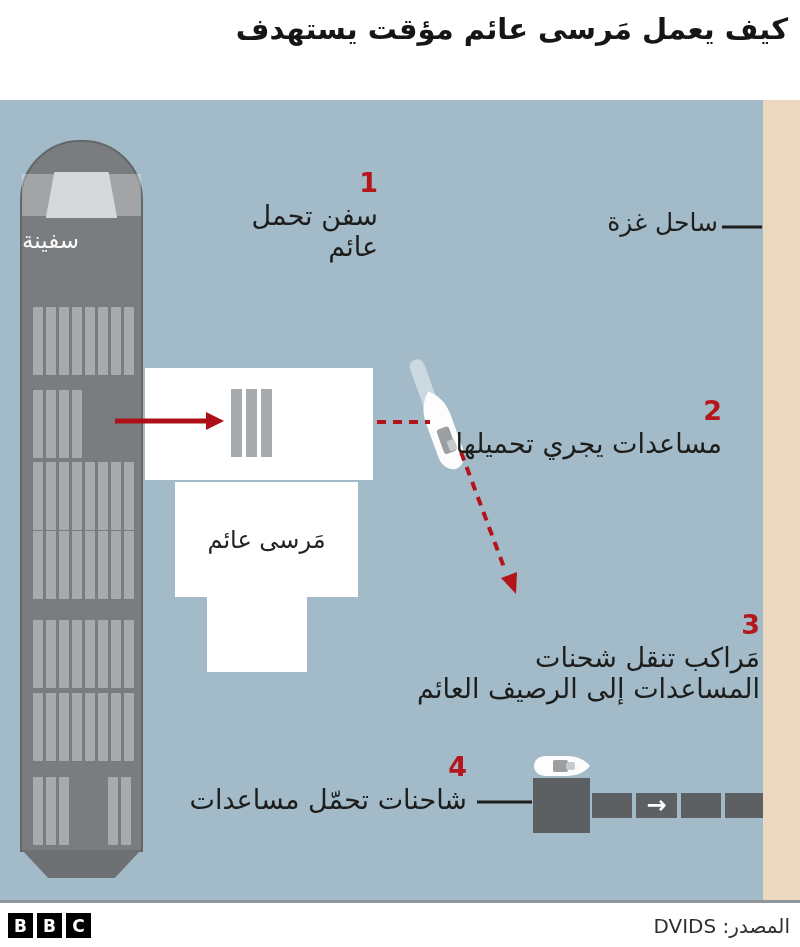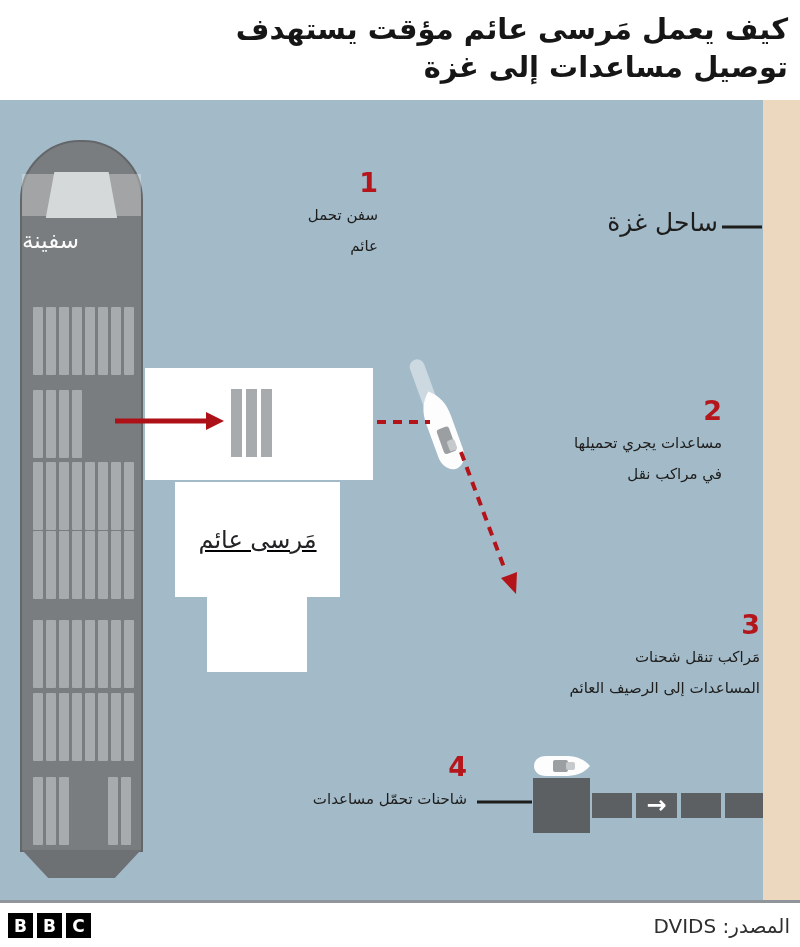--- a/index.html
+++ b/index.html
@@ -23,42 +23,42 @@
   .ship-bridge{position:absolute;left:20%;top:30px;width:60%;height:46px;background:#d6d9da;
                clip-path:polygon(0 100%,12% 0,88% 0,100% 100%);}
   .ship-label{position:absolute;left:0;top:82px;width:100%;text-align:left;color:#fbfbfb;
               font-size:23px;line-height:32px;direction:rtl;}
   .crow{position:absolute;left:11px;width:103px;height:68px;display:flex;gap:3px;}
   .crow .bar{width:10px;height:100%;background:#a8abad;border-radius:1px;}
   .crow .spacer{width:33px;height:100%;}
   
   .pier{position:absolute;background:#ffffff;}
   .pier-a{left:145px;top:268px;width:228px;height:112px;}
-  .pier-b{left:175px;top:382px;width:165px;height:115px;display:flex;align-items:center;justify-content:center;text-decoration:underline;}
+  .pier-b{left:175px;top:382px;width:183px;height:115px;display:flex;align-items:center;justify-content:center;}
   .pier-c{left:207px;top:497px;width:100px;height:75px;}
   .pier-label{font-size:24px;color:#232326;direction:rtl;}
   .pier-bars{position:absolute;left:86px;top:21px;display:flex;gap:4px;}
   .pier-bars .bar{width:11px;height:68px;background:#a8abad;}
   
   .boat-diag{position:absolute;left:426px;top:288px;transform:rotate(-20deg);}
   .wake{position:absolute;left:417px;top:258px;width:15px;height:58px;border-radius:8px;
         background:rgba(255,255,255,0.45);transform:rotate(-20deg);}
   .boat-horiz{position:absolute;left:533px;top:655px;}
   
   .platform{position:absolute;left:533px;top:678px;width:57px;height:55px;background:#5d6063;}
   .cseg{position:absolute;top:693px;height:25px;background:#5d6063;}
   .cseg-1{left:592px;width:40px;}
   .cseg-2{left:636px;width:41px;display:flex;align-items:center;justify-content:center;}
   .cseg-3{left:681px;width:40px;}
   .cseg-4{left:725px;width:38px;}
   .cseg-arrow{color:#ffffff;font-size:24px;font-weight:bold;line-height:25px;}
   
   .step{position:absolute;direction:rtl;text-align:right;}
   .step .num{color:#b5161c;font-size:27px;font-weight:bold;line-height:34px;}
-  .step .line{font-size:15px;color:#1d1d1b;line-height:31px;}
+  .step .line{font-size:27px;color:#1d1d1b;line-height:31px;}
   .step-1{right:422px;top:66px;}
   .step-2{right:78px;top:294px;}
   .step-3{right:40px;top:508px;}
   .step-4{right:333px;top:650px;}
   .coast-label{position:absolute;right:82px;top:107px;direction:rtl;text-align:right;
                font-size:25px;color:#1d1d1b;line-height:32px;}
   .overlay{position:absolute;left:0;top:0;pointer-events:none;}
   
   .footer{position:absolute;left:0;top:903px;width:800px;height:44px;background:#ffffff;}
   .bbc{position:absolute;left:8px;top:10px;display:flex;gap:4px;}
@@ -67,21 +67,20 @@
   .source{position:absolute;right:10px;top:11px;direction:rtl;font-size:20px;color:#2f2f2f;text-align:center;}
 </style>
 </head>
 <body>
 
 <div class="canvas">
 
   <div class="header">
     <div class="title">
       <div>كيف يعمل مَرسى عائم مؤقت يستهدف</div>
-      <div>توصيل مساعدات إلى غزة</div>
     </div>
   </div>
 
   <div class="diagram">
 
     <div class="coast"></div>
 
     <div class="ship">
       <div class="ship-body">
         <div class="ship-band"></div>
@@ -207,21 +206,20 @@
 
     <div class="step step-1">
       <div class="num">1</div>
       <div class="line">سفن تحمل</div>
       <div class="line">عائم</div>
     </div>
 
     <div class="step step-2">
       <div class="num">2</div>
       <div class="line">مساعدات يجري تحميلها</div>
-      <div class="line">في مراكب نقل</div>
     </div>
 
     <div class="step step-3">
       <div class="num">3</div>
       <div class="line">مَراكب تنقل شحنات</div>
       <div class="line">المساعدات إلى الرصيف العائم</div>
     </div>
 
     <div class="step step-4">
       <div class="num">4</div>

